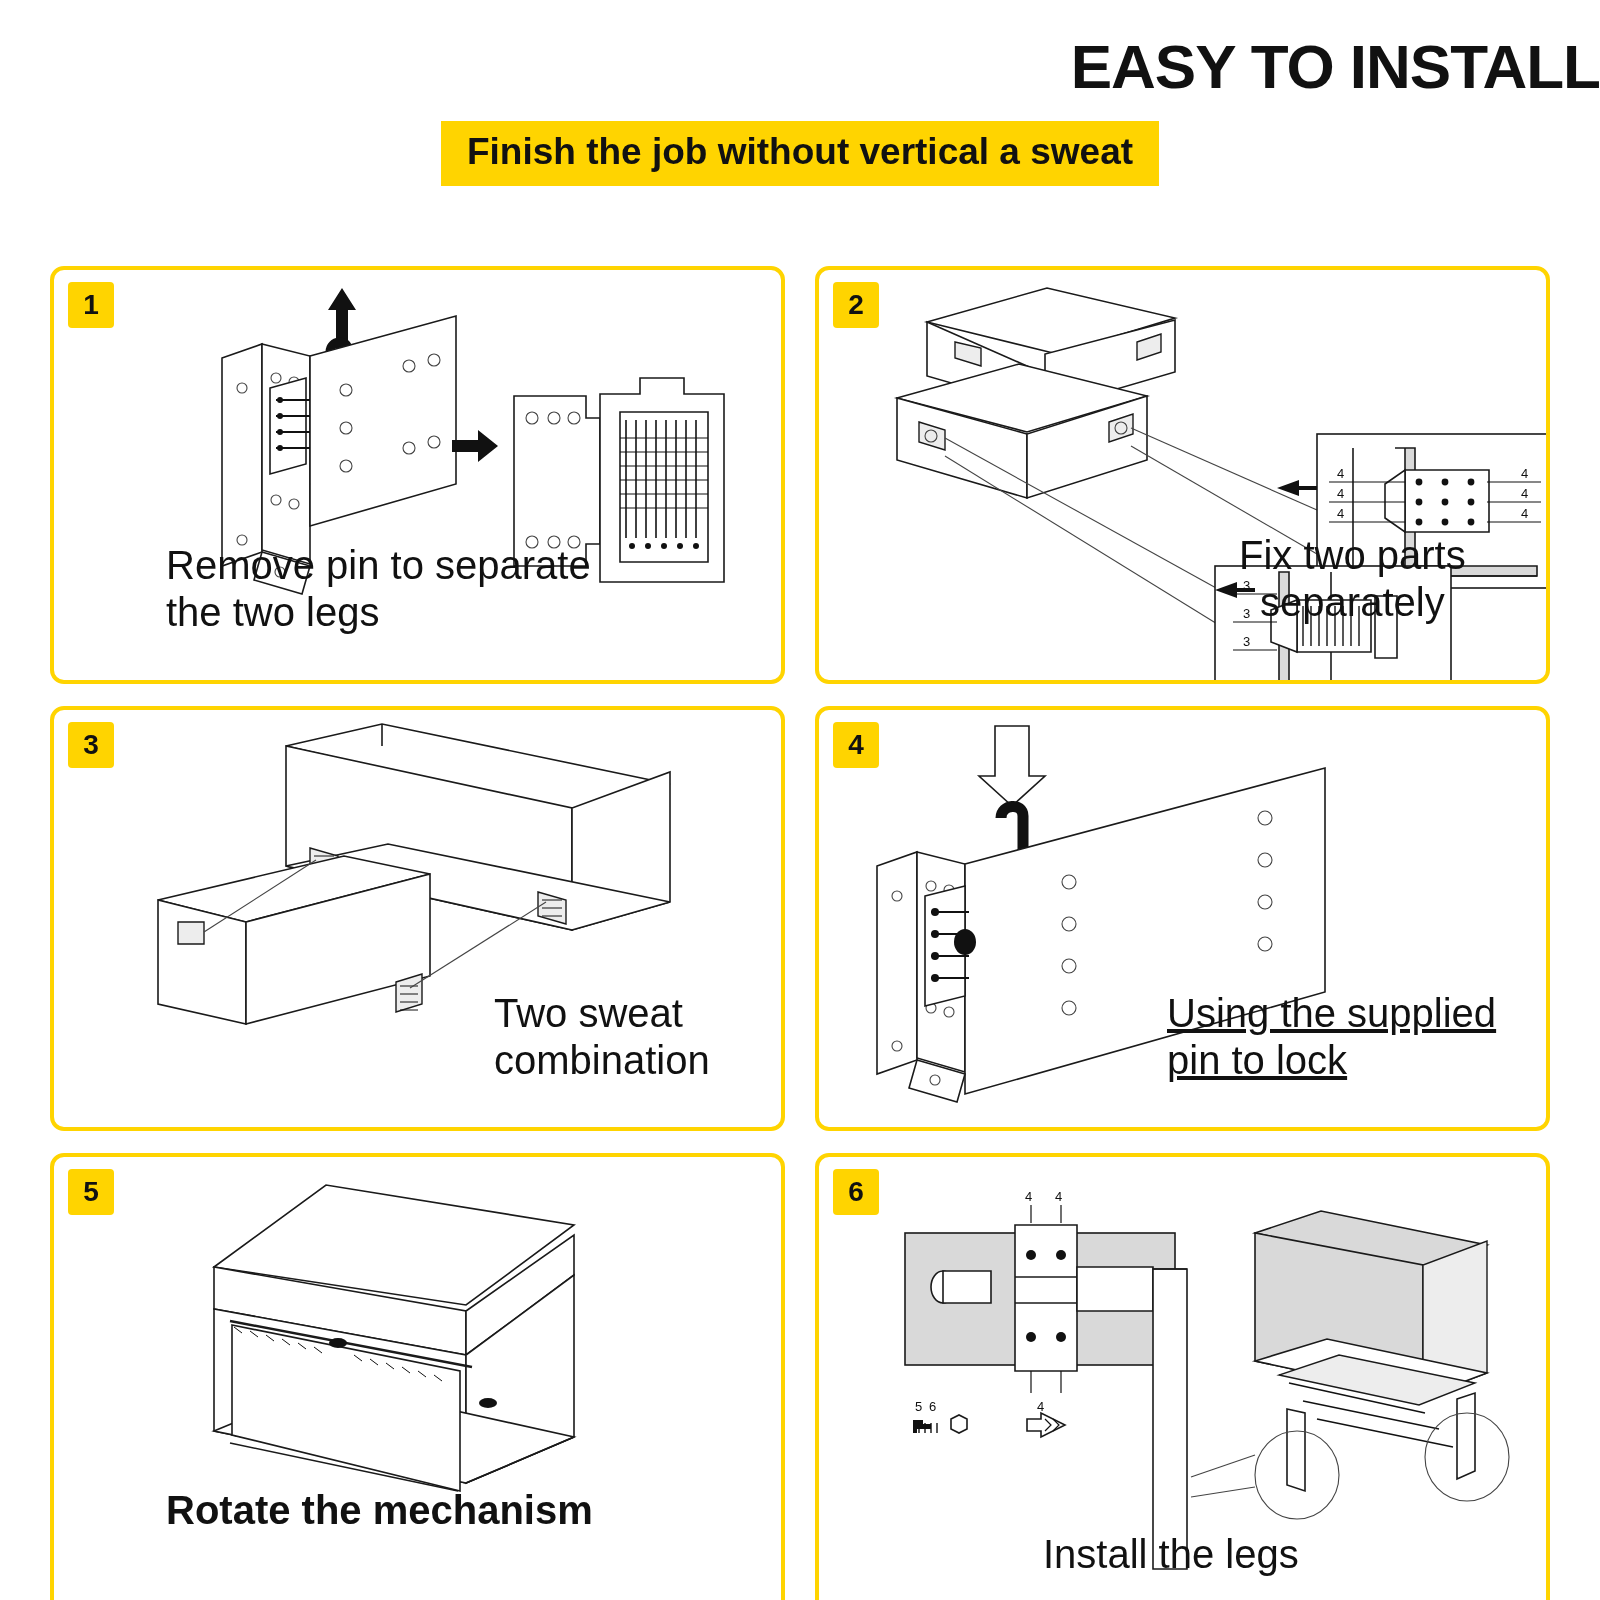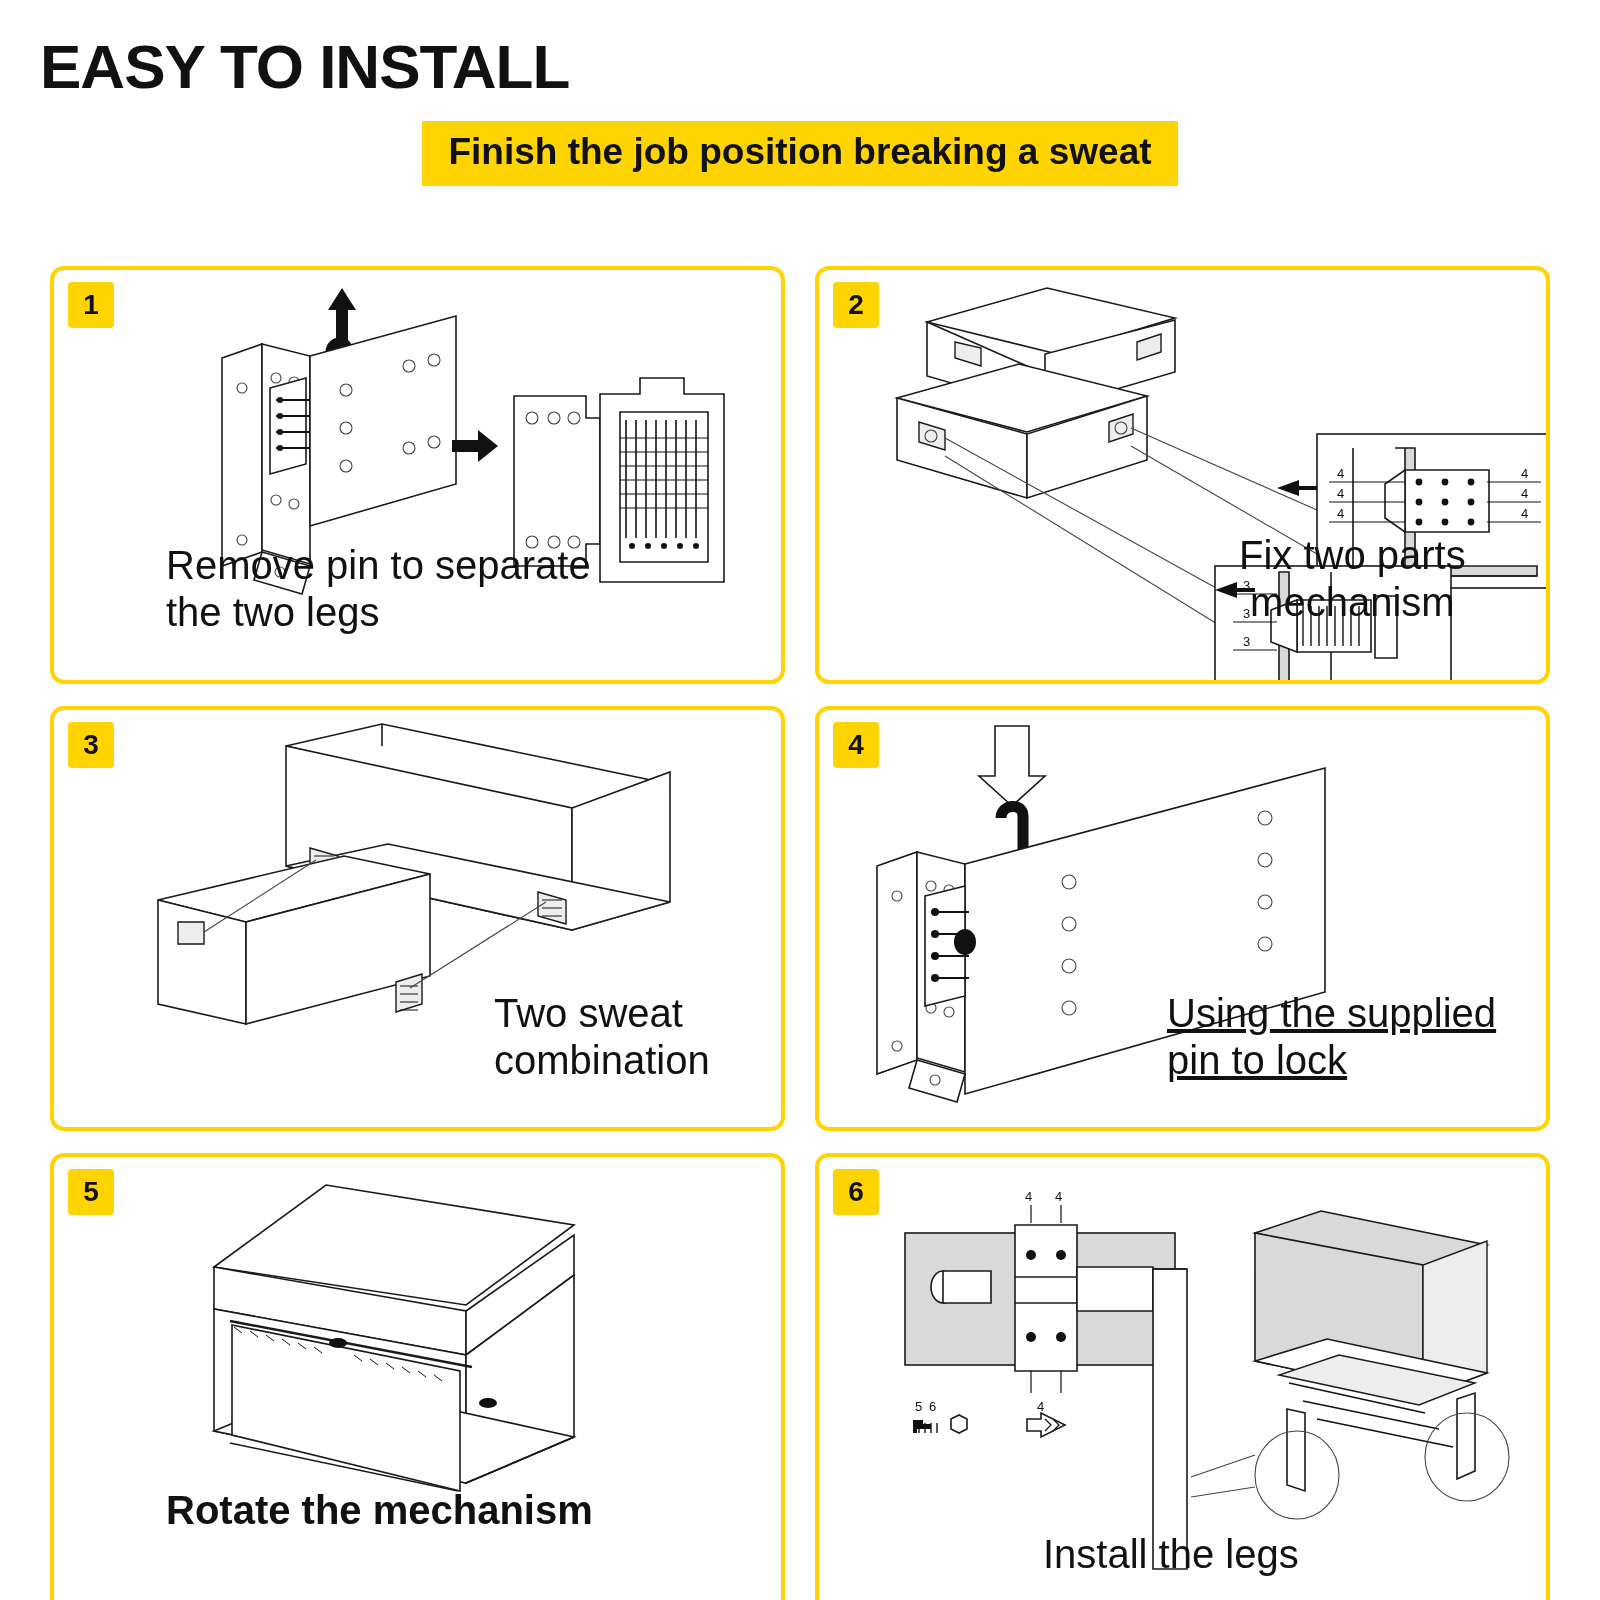--- a/index.html
+++ b/index.html
@@ -14,28 +14,27 @@
     overflow: hidden;
   }
   .page {
     position: relative;
     width: 1600px;
     height: 1600px;
     box-sizing: border-box;
     padding: 0;
   }
   .title {
-    text-align: left;
+    text-align: right;
     font-weight: bold;
     font-size: 62px;
     letter-spacing: -1px;
     color: #111111;
     margin: 34px 0 0 0;
     line-height: 1.05;
-    padding-left: 40px;
   }
   .subtitle-wrap {
     display: flex;
     justify-content: center;
     margin-top: 22px;
   }
   .subtitle {
     background: #FFD400;
     color: #111111;
     font-weight: bold;
@@ -104,21 +103,21 @@
   .num { font-family: "Liberation Sans", sans-serif; font-size: 13px; fill: #111; }
 </style>
 </head>
 <body>
 
 <div class="page">
 
   <h1 class="title">EASY TO INSTALL</h1>
 
   <div class="subtitle-wrap">
-    <div class="subtitle">Finish the job position breaking a sweat</div>
+    <div class="subtitle">Finish the job without vertical a sweat</div>
   </div>
 
   <div class="grid">
 
     <div class="card">
       <div class="badge square">1</div>
       <div class="art">
         <svg width="735" height="418" viewBox="0 0 735 418">
 
           <path class="blk" d="M288 18 l14 22 h-8 v44 h-12 v-44 h-8 z"></path>
@@ -285,21 +284,21 @@
               <path d="M414 380 h44"></path>
           </g>
           <text class="num" x="424" y="320">3</text>
           <text class="num" x="424" y="348">3</text>
           <text class="num" x="424" y="376">3</text>
           <path class="blk" d="M408 318 l-18 0 l0 -6 l-22 8 l22 8 l0 -6 l18 0 z" transform="translate(28,0)"></path>
         </svg>
       </div>
       <div class="caption" style="left:420px; top:262px;text-align:center;">
         <div>Fix two parts</div>
-        <div>mechanism</div>
+        <div>separately</div>
       </div>
     </div>
 
     <div class="card">
       <div class="badge square">3</div>
       <div class="art">
         <svg width="735" height="425" viewBox="0 0 735 425">
 
           <path class="fillw" d="M232 36 l96 -22 l288 60 l-98 28 z"></path>
           <path class="fillw" d="M232 36 v120 l286 64 v-122 z"></path>

